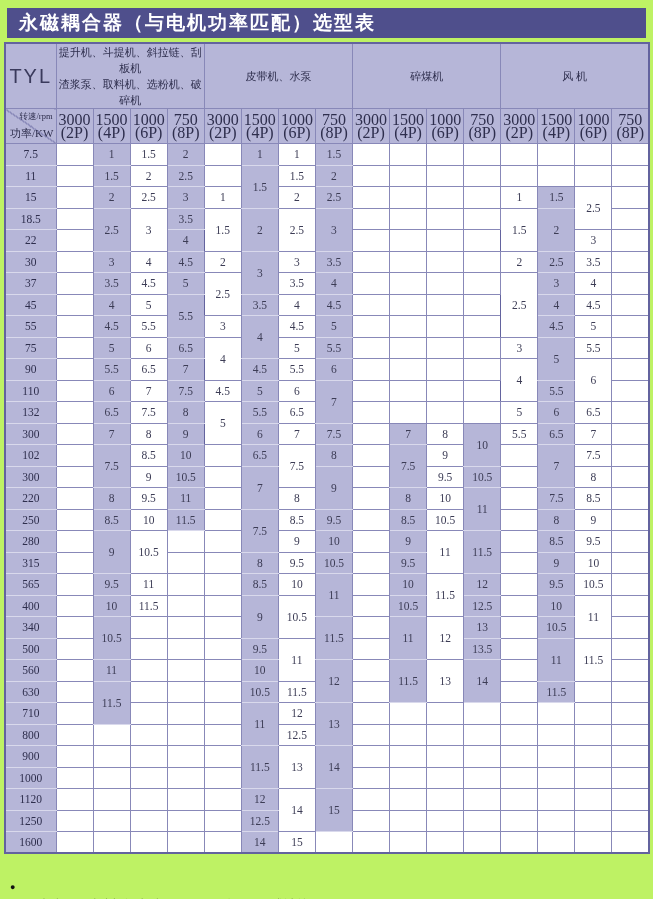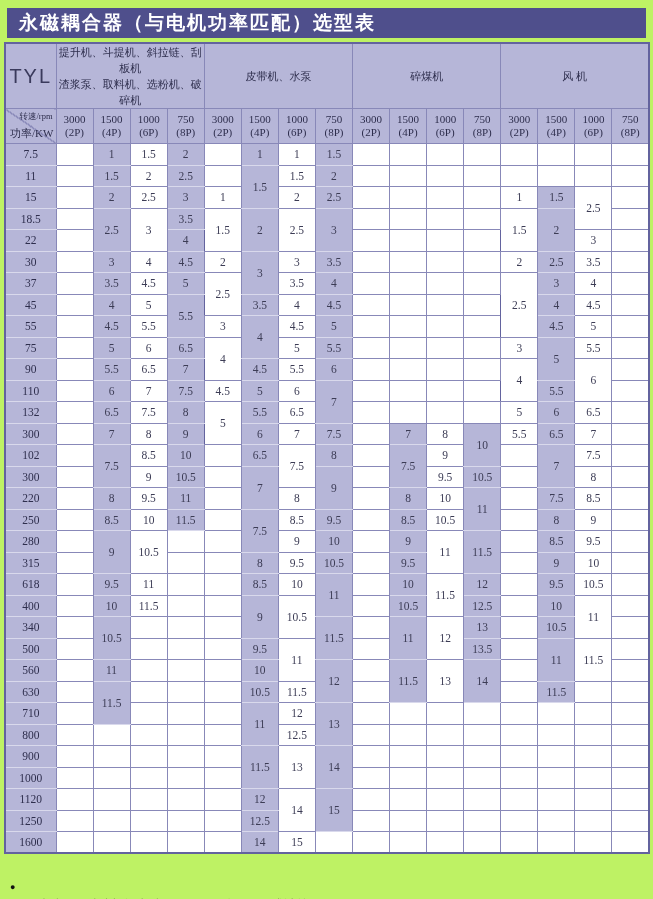--- a/index.html
+++ b/index.html
@@ -18,21 +18,21 @@
     width:646px; margin-left:4px;
     border:2px solid var(--outer-border,#63639e);
   }
   th, td {
     border:1px solid var(--grid-border,#8888b8);
     text-align:center; vertical-align:middle; padding:0; overflow:hidden;
   }
   thead th { background:var(--shade,#b6b6d8); color:#2e2e4d; font-weight:normal; }
   th.tyl  { font-family:"Liberation Sans", sans-serif; font-size:20px; letter-spacing:2px; color:#3a3a5c; }
   th.grp  { font-family:"Liberation Serif", serif; font-size:11px; line-height:16px; height:26px; }
-  th.spd  { font-family:"Liberation Serif", serif; font-size:11px; line-height:13px; height:34px; }
+  th.spd  { font-family:"Liberation Serif", serif; font-size:16px; line-height:13px; height:34px; }
   th.diag {
     position:relative;
     background-image:linear-gradient(to bottom left,
       transparent calc(50% - 0.7px),
       var(--grid-border,#8888b8) calc(50% - 0.7px),
       var(--grid-border,#8888b8) calc(50% + 0.7px),
       transparent calc(50% + 0.7px));
   }
   .ax-top { position:absolute; top:2px; right:3px; font-size:8.5px; font-family:"Liberation Serif", serif;text-align:center; }
   .ax-bot { position:absolute; bottom:2px; left:4px; font-size:11px; font-family:Liberation Serif, serif; }
@@ -505,21 +505,21 @@
           <td>9.5</td>
           <td class="shaded">10.5</td>
           <td class="gl"></td>
           <td class="shaded">9.5</td>
           <td class="gl"></td>
           <td class="shaded">9</td>
           <td>10</td>
           <td></td>
         </tr>
         <tr>
-          <th class="lab">618</th>
+          <th class="lab">565</th>
           <td class="gl"></td>
           <td class="shaded">9.5</td>
           <td>11</td>
           <td></td>
           <td class="gl"></td>
           <td class="shaded">8.5</td>
           <td>10</td>
           <td class="shaded" rowspan="2">11</td>
           <td class="gl"></td>
           <td class="shaded">10</td>

